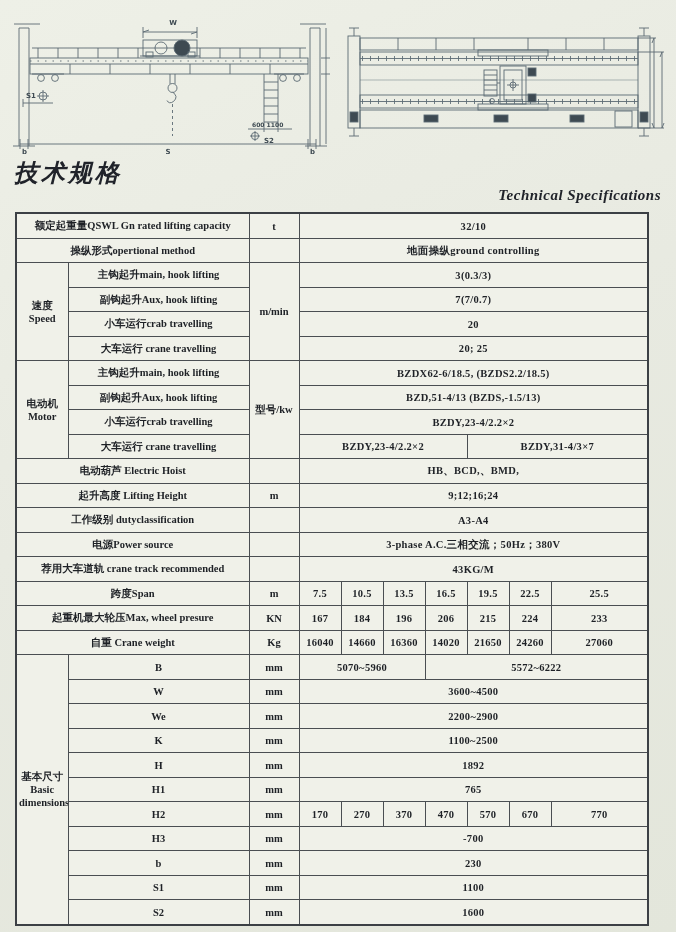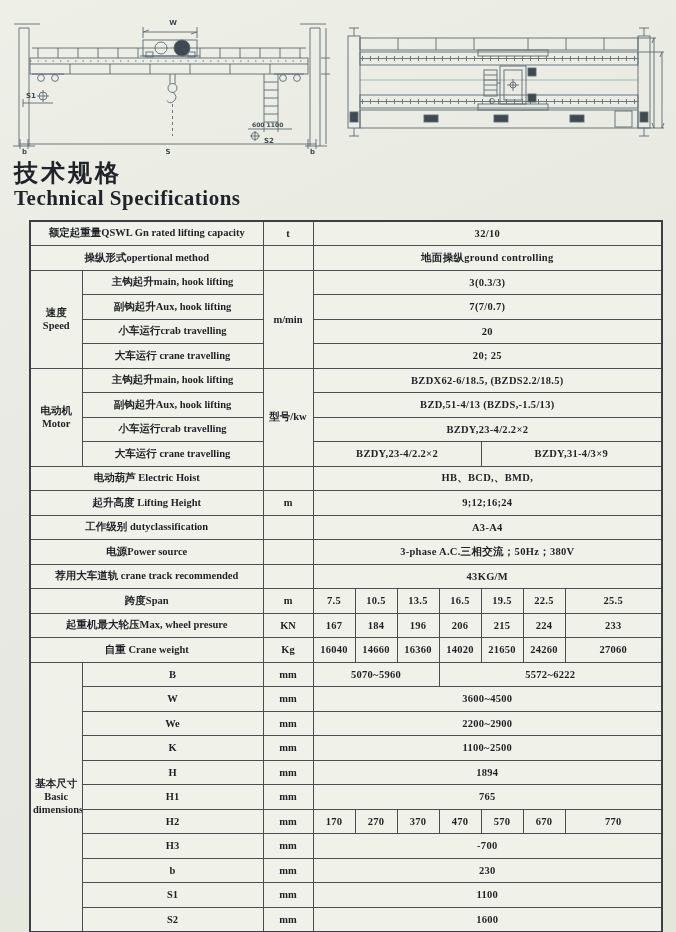--- a/index.html
+++ b/index.html
@@ -12,29 +12,29 @@
   }
   .page{
     position:relative;width:676px;height:932px;
     background:linear-gradient(155deg,#eef0e7 0%,#e8eae1 45%,#e3e6db 100%);
   }
   .drawings{
     display:flex;justify-content:space-between;align-items:flex-start;
     padding:8px 6px 0 8px;height:152px;box-sizing:border-box;
   }
   svg{display:block;}
-  .heading{padding:8px 15px 0 14px;}
+  .heading{padding:8px 15px 0 14px;font-style:italic;}
   .h-cn{
     font-size:24px;font-weight:bold;letter-spacing:3px;line-height:1.1;
     font-family:"DejaVu Sans","Liberation Sans",sans-serif;
   }
-  .h-en{font-size:21px;font-weight:bold;letter-spacing:0.5px;line-height:1.2;}
+  .h-en{font-size:15px;font-weight:bold;letter-spacing:0.5px;line-height:1.2;text-align:right;}
   table.spec{
     border-collapse:collapse;table-layout:fixed;
-    margin:8px 0 0 29px;width:564px;
+    margin:8px 0 0 15px;width:564px;
     border:2px solid #3c4045;
     background:#f0f1e9;
   }
   table.spec td{
     border:1px solid #4a4e52;
     font-size:10.5px;font-weight:bold;text-align:center;vertical-align:middle;
     padding:1px 2px;height:21.5px;overflow:hidden;white-space:nowrap;
     color:#1e2126;
   }
   td.val{font-size:11px;letter-spacing:0.3px;border-radius:12px;}
@@ -200,21 +200,21 @@
         <td class="prm">副钩起升Aux, hook lifting</td>
         <td class="val" colspan="7">BZD,51-4/13 (BZDS,-1.5/13)</td>
       </tr>
       <tr>
         <td class="prm">小车运行crab travelling</td>
         <td class="val" colspan="7">BZDY,23-4/2.2×2</td>
       </tr>
       <tr>
         <td class="prm">大车运行 crane travelling</td>
         <td class="val" colspan="4">BZDY,23-4/2.2×2</td>
-        <td class="val" colspan="3">BZDY,31-4/3×9</td>
+        <td class="val" colspan="3">BZDY,31-4/3×7</td>
       </tr>
 
       <tr>
         <td class="lbl" colspan="2">电动葫芦 Electric Hoist</td>
         <td class="unt"></td>
         <td class="val" colspan="7">HB、BCD,、BMD,</td>
       </tr>
       <tr>
         <td class="lbl" colspan="2">起升高度 Lifting Height</td>
         <td class="unt">m</td>
@@ -292,21 +292,21 @@
         <td class="val" colspan="7">2200~2900</td>
       </tr>
       <tr>
         <td class="prm">K</td>
         <td class="unt">mm</td>
         <td class="val" colspan="7">1100~2500</td>
       </tr>
       <tr>
         <td class="prm">H</td>
         <td class="unt">mm</td>
-        <td class="val" colspan="7">1894</td>
+        <td class="val" colspan="7">1892</td>
       </tr>
       <tr>
         <td class="prm">H1</td>
         <td class="unt">mm</td>
         <td class="val" colspan="7">765</td>
       </tr>
       <tr>
         <td class="prm">H2</td>
         <td class="unt">mm</td>
         <td class="val">170</td>

